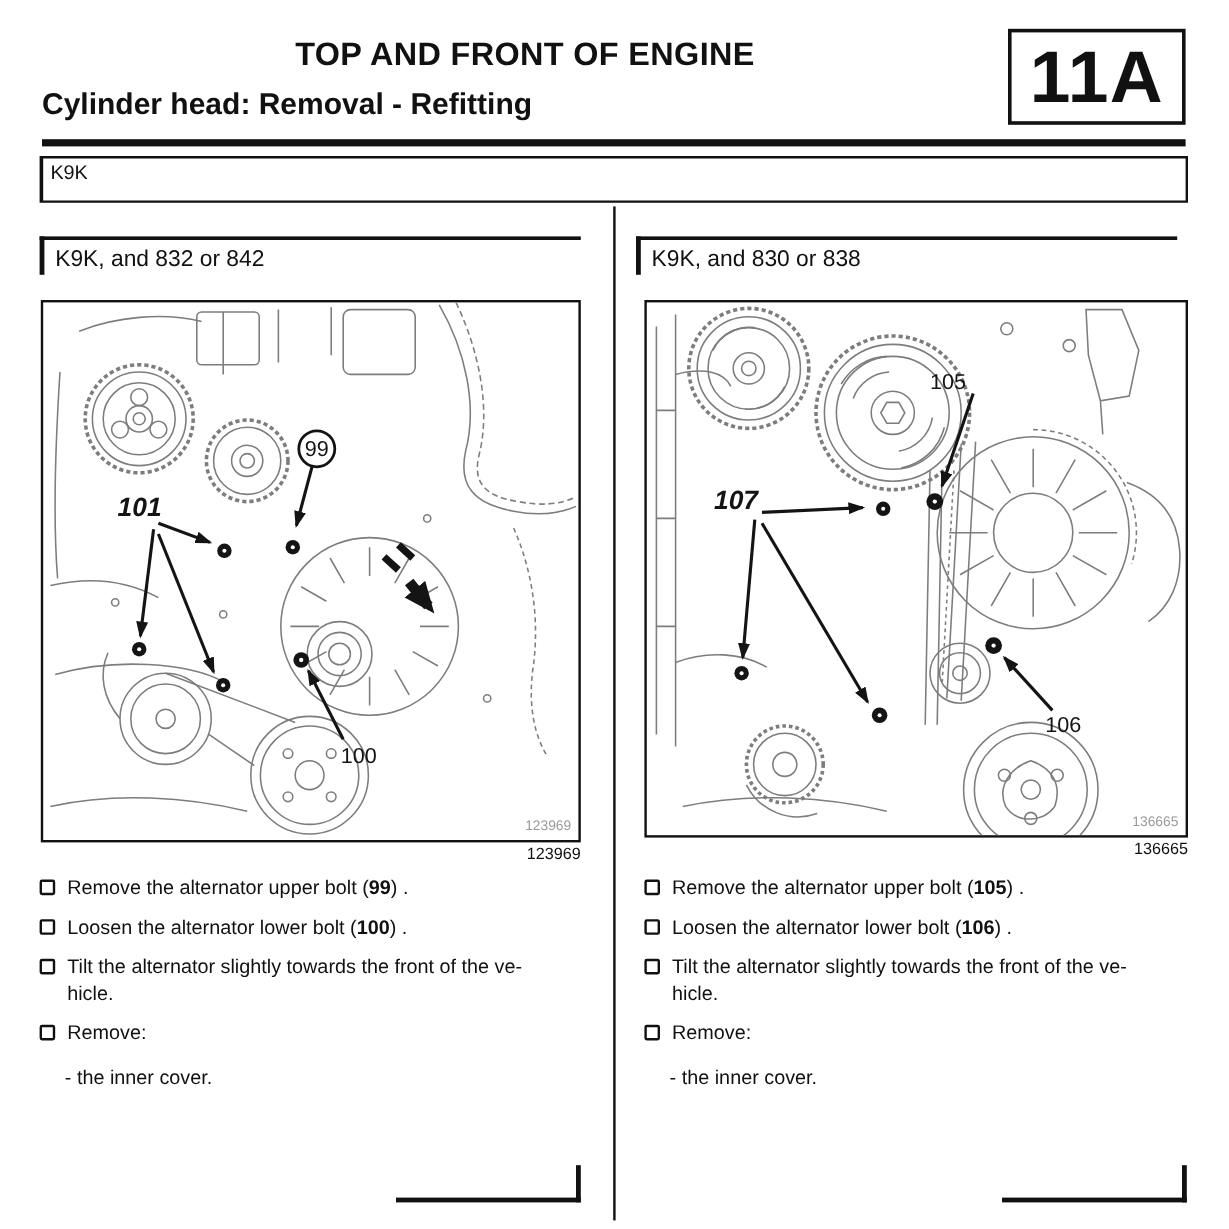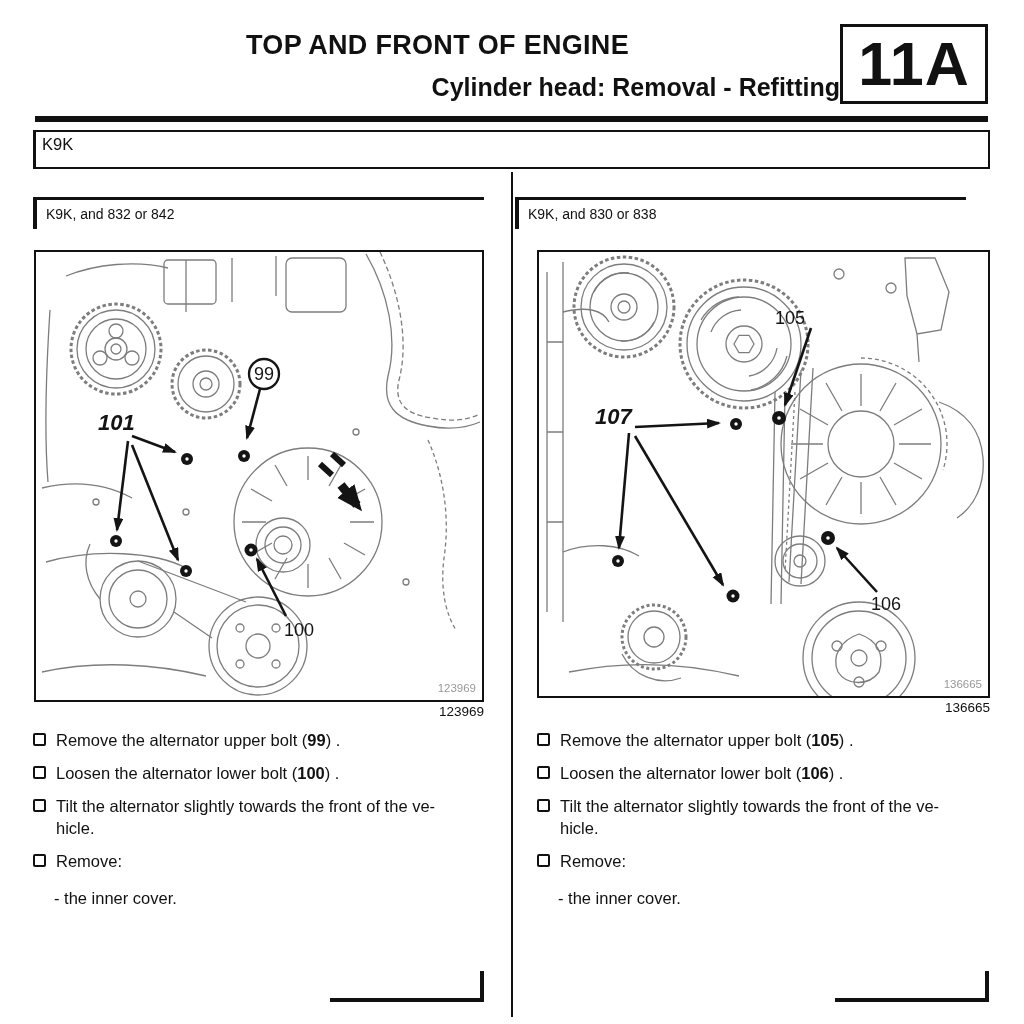--- a/index.html
+++ b/index.html
@@ -8,34 +8,34 @@
     background: #ffffff;
     color: #111111;
     font-family: "Liberation Sans", sans-serif;
     position: relative;
     overflow: hidden;
   }
   .abs { position: absolute; }
 
   
   .page-title   { left:35px; top:30px;  width:805px; text-align:center; font-size:27px; font-weight:bold; letter-spacing:.3px; }
-  .page-subtitle{ left:35px; top:73px;  width:805px; text-align:right; font-size:25px; font-weight:bold; }
+  .page-subtitle{ left:35px; top:73px;  width:805px; text-align:left; font-size:25px; font-weight:bold; }
   .section-box  { left:840px; top:24px; width:148px; height:80px; border:3px solid #111;
                   display:flex; align-items:center; justify-content:center;
                   font-size:61px; font-weight:bold; letter-spacing:1px; }
   .head-rule    { left:35px; top:116px; width:953px; height:6px; background:#111; }
   .engine-box   { left:33px; top:130px; width:957px; height:39px; border:2px solid #111; border-left:3px solid #111;
                   padding:3px 0 0 6px; font-size:16.5px; }
 
   
   .v-divider    { left:511px; top:172px; width:2px; height:845px; background:#111; }
   .col-header   { top:197px; width:451px; height:32px; border-top:3px solid #111; border-left:4px solid #111;
-                  padding:6px 0 0 9px; font-size:14px; }
+                  padding:6px 0 0 9px; font-size:19px; }
   .col-header.c0{ left:33px; }
-  .col-header.c1{ left:515px; }
+  .col-header.c1{ left:530px; }
 
   .fig-frame    { top:250px; border:2px solid #111; background:#fff; }
   .fig-frame.c0 { left:34px;  width:450px; height:452px; }
   .fig-frame.c1 { left:537px; width:453px; height:448px; }
 
   .fig-num      { font-size:13.5px; text-align:right; }
   .fig-num.c0   { left:34px;  top:704px; width:450px; }
   .fig-num.c1   { left:537px; top:700px; width:453px; }
 
   

